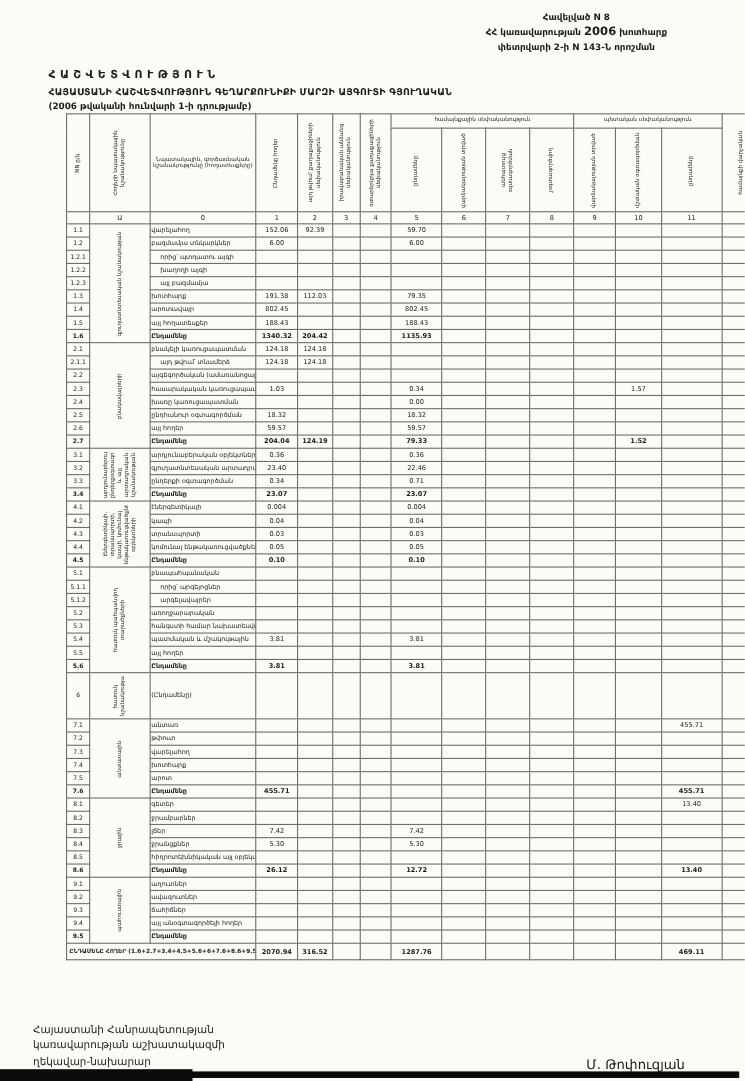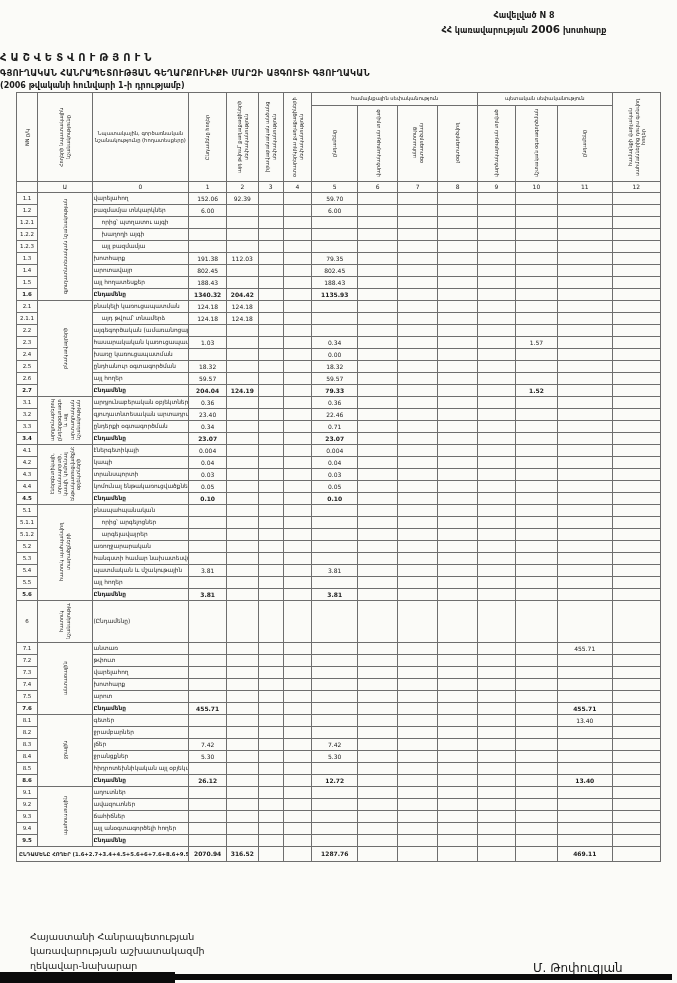--- a/index.html
+++ b/index.html
@@ -1,21 +1,21 @@
 <!DOCTYPE html>
 <html><head>
 <meta charset="utf-8">
 <style>
   html,body{margin:0;padding:0;}
   body{
     width:677px;height:983px;position:relative;overflow:hidden;
     background:#fbfbf8;color:#1b1b1b;
     font-family:"DejaVu Sans",sans-serif;
   }
-  .sheet{position:absolute;inset:0;}
+  .sheet{position:absolute;inset:0;padding-left:44px;}
   
   .appendix{margin:10px 18px 0 auto;width:270px;text-align:center;
     font-size:8px;font-weight:bold;line-height:1.45;}
   .appendix .yr{font-size:10.5px;text-align:right;}
   
   .titleblock{margin-top:13px;line-height:1.5;}
   .t1{font-size:10px;font-weight:bold;letter-spacing:4px;margin-bottom:2px;}
   .t2{font-size:8.5px;font-weight:bold;letter-spacing:.2px;}
   .t3{font-size:8px;font-weight:bold;}
   .units{text-align:right;font-size:6.5px;font-style:italic;margin:2px 12px 1px 0;}
@@ -57,25 +57,26 @@
 
 <div class="sheet">
 
   <div class="appendix">
     <div>Հավելված N 8</div>
     <div>
       <span>ՀՀ կառավարության</span>
       <span class="yr">2006</span>
       <span>խոտհարք</span>
     </div>
+    <div>փետրվարի 2-ի N 143-Ն որոշման</div>
   </div>
 
   <div class="titleblock">
     <div class="t1">ՀԱՇՎԵՏՎՈՒԹՅՈՒՆ</div>
-    <div class="t2">ԳՅՈՒՂԱԿԱՆ ՀԱՆՐԱՊԵՏՈՒԹՅԱՆ ԳԵՂԱՐՔՈՒՆԻՔԻ ՄԱՐԶԻ ԱՅԳՈՒՏԻ ԳՅՈՒՂԱԿԱՆ</div>
+    <div class="t2">ՀԱՅԱՍՏԱՆԻ ՀԱՇՎԵՏՎՈՒԹՅՈՒՆ ԳԵՂԱՐՔՈՒՆԻՔԻ ՄԱՐԶԻ ԱՅԳՈՒՏԻ ԳՅՈՒՂԱԿԱՆ</div>
     <div class="t3">(2006 թվականի հունվարի 1-ի դրությամբ)</div>
   </div>
 
 
   <table class="land">
     <colgroup>
       <col style="width:20px">
         <col style="width:52px">
         <col style="width:92px">
       <col style="width:36px">

